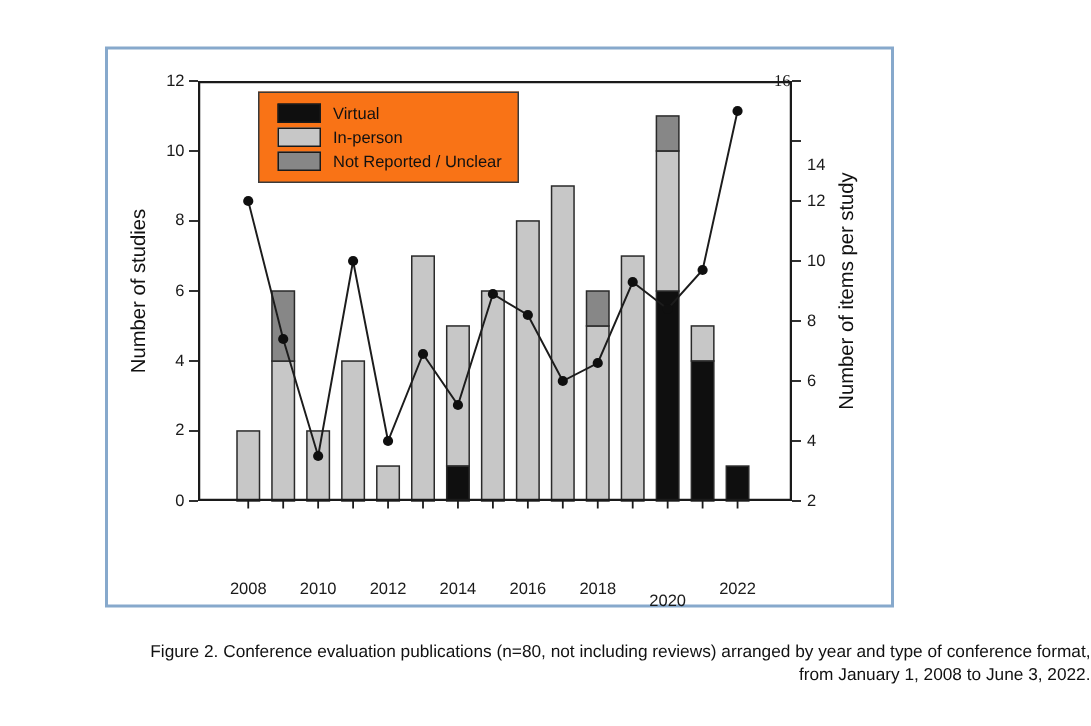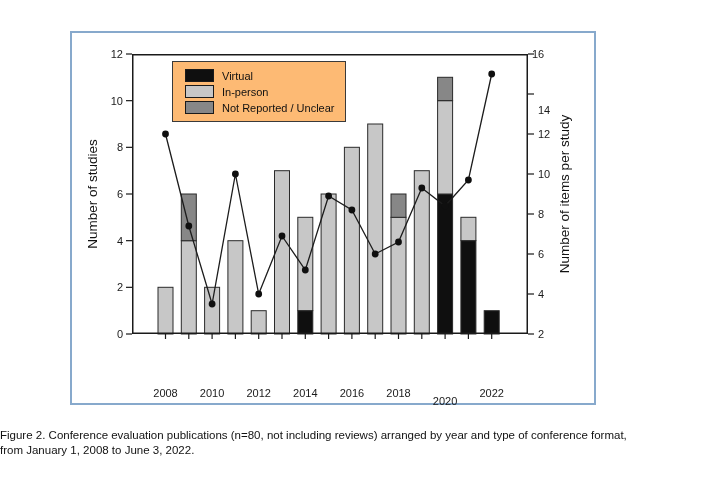--- a/index.html
+++ b/index.html
@@ -46,21 +46,21 @@
   .axis-title.vert-right {
     transform: translate(-50%, -50%) rotate(-90deg);
   }
   .axis-title.horiz {
     transform: translate(-50%, 0);
   }
   .legend-box {
     position: absolute;
     left: 100px; top: 28px;
     border: 1.2px solid #3a3a3a;
-    background: #fdba74;
+    background: #f97316;
     padding: 7px 10px 7px 12px;
     display: flex;
     flex-direction: column;
     gap: 3px;
   }
   .legend-row {
     display: flex;
     align-items: center;
     gap: 8px;
   }
@@ -71,21 +71,21 @@
   }
   .legend-label {
     font-size: 11px;
     color: #111111;
     white-space: nowrap;
   }
   .caption {
     position: absolute;
     left: 0; top: 428px;
     width: 727px;
-    text-align: left;
+    text-align: right;
     font-size: 11.5px;
     line-height: 15px;
     color: #111111;
   }
 </style>
 </head>
 <body>
 
 <div class="figure-panel">
 
@@ -168,21 +168,21 @@
         <span class="tick-label yleft" style="left: -9px; top: 93.3333px;">8</span>
         <span class="tick-label yleft" style="left: -9px; top: 46.6667px;">10</span>
         <span class="tick-label yleft" style="left: -9px; top: 0px;">12</span>
         <span class="tick-label yright" style="left: 406px; top: 280px;">2</span>
         <span class="tick-label yright" style="left: 406px; top: 240px;">4</span>
         <span class="tick-label yright" style="left: 406px; top: 200px;">6</span>
         <span class="tick-label yright" style="left: 406px; top: 160px;">8</span>
         <span class="tick-label yright" style="left: 406px; top: 120px;">10</span>
         <span class="tick-label yright" style="left: 406px; top: 80px;">12</span>
         <span class="tick-label yright" style="left: 406px; top: 56px;">14</span>
-        <span class="tick-label yright" style="left: 400px; top: 0px;">16</span>
+        <span class="tick-label yright" style="left: 384px; top: 0px; font-family: Liberation Serif, serif;">16</span>
         <span class="tick-label xbot" style="left: 33.5px; top: 288px;">2008</span>
         <span class="tick-label xbot" style="left: 80.1px; top: 288px;">2010</span>
         <span class="tick-label xbot" style="left: 126.7px; top: 288px;">2012</span>
         <span class="tick-label xbot" style="left: 173.3px; top: 288px;">2014</span>
         <span class="tick-label xbot" style="left: 219.9px; top: 288px;">2016</span>
         <span class="tick-label xbot" style="left: 266.5px; top: 288px;">2018</span>
         <span class="tick-label xbot" style="left: 313.1px; top: 296px;">2020</span>
         <span class="tick-label xbot" style="left: 359.7px; top: 288px;">2022</span>
       </div>
   </div>

